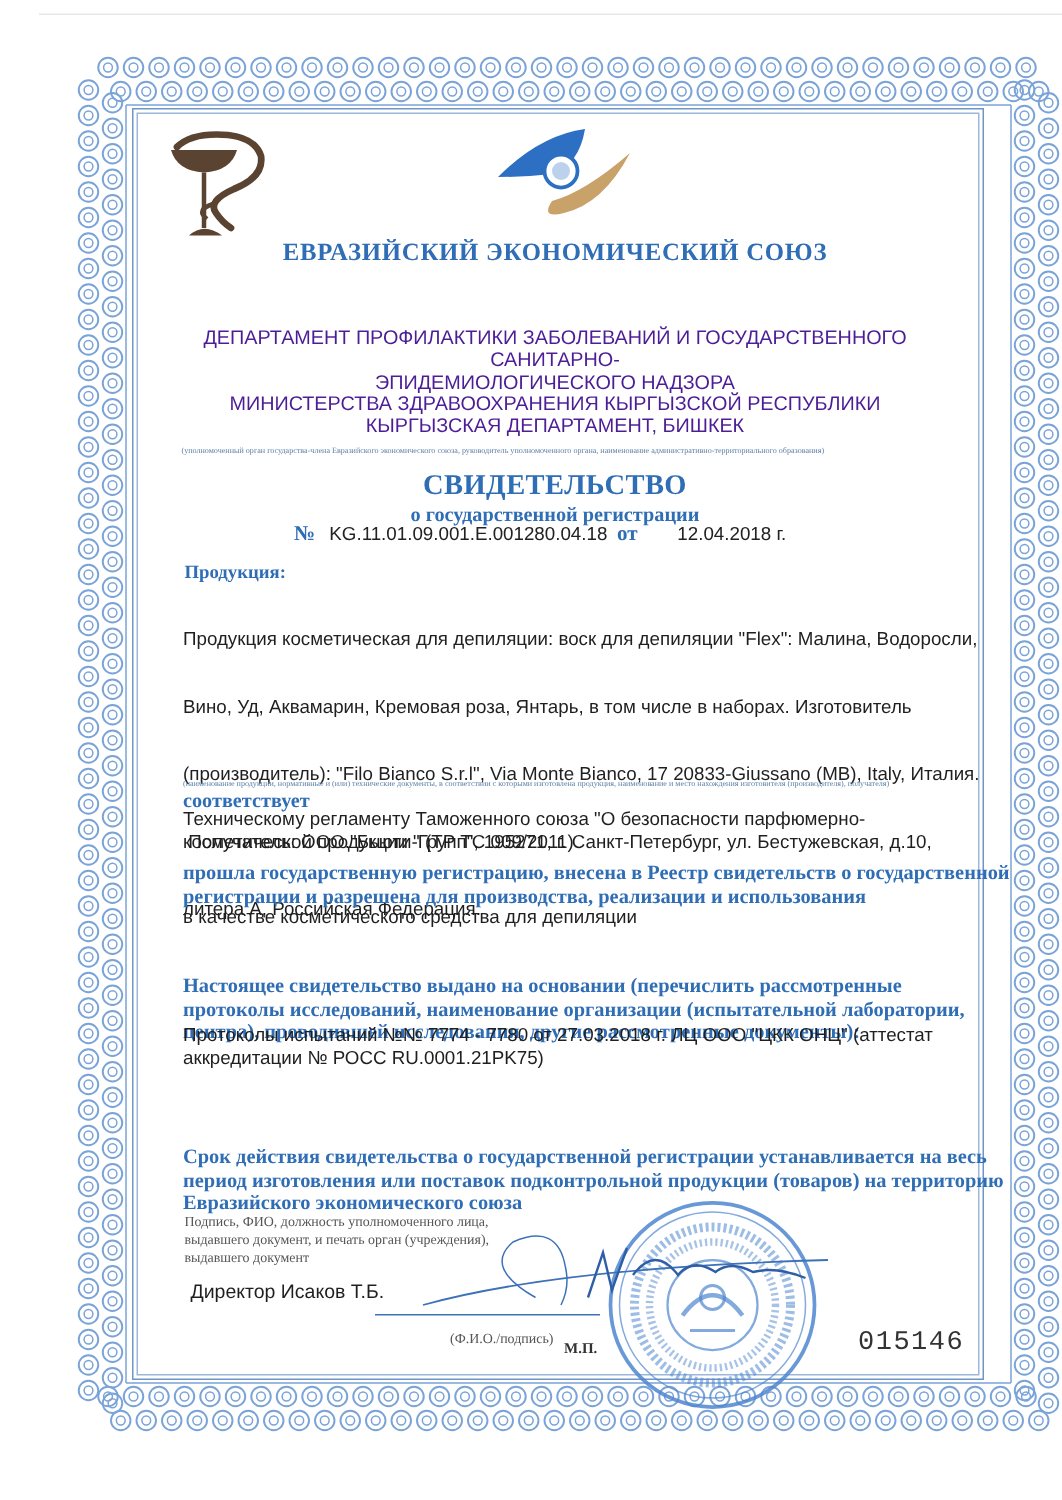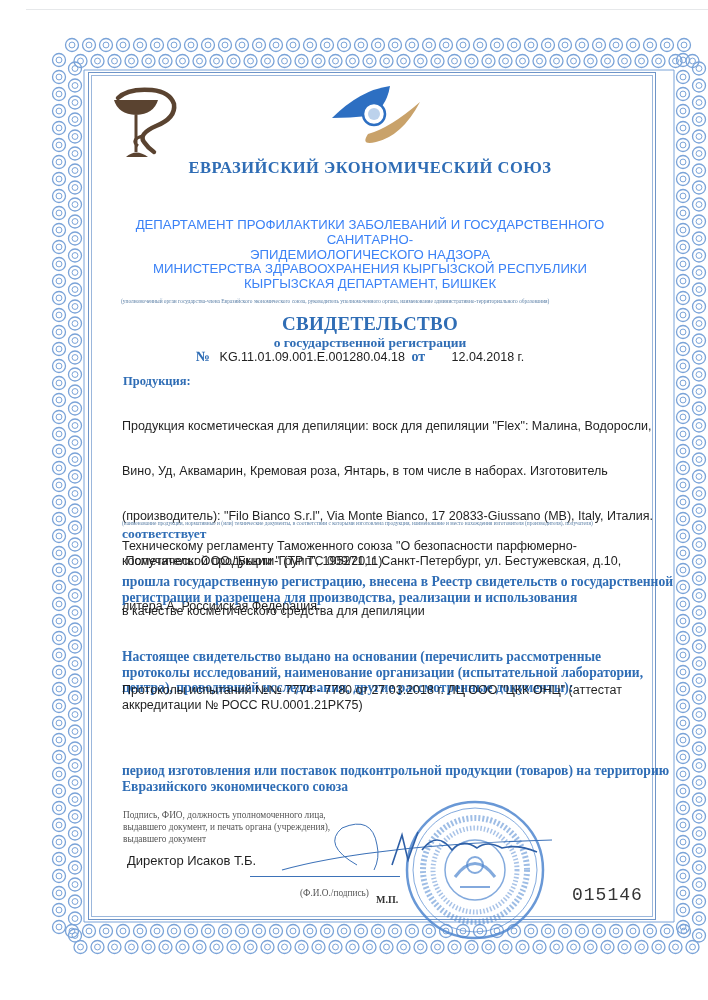--- a/index.html
+++ b/index.html
@@ -19,21 +19,21 @@
   }
   .inner-frame2 {
     position: absolute; left: 91px; top: 75px; width: 562px; height: 842px;
     border: 1px solid #9bb7dc; box-sizing: border-box;
   }
   .serif { font-family: "Liberation Serif", serif; }
   .blue { color: #2f6db5; }
   .abs { position: absolute; }
   .center { text-align: center; }
   .union-title { left: 120px; width: 500px; top: 158px; font-size: 16.5px; font-weight: bold; letter-spacing: 0.5px; }
-  .dept { left: 110px; width: 520px; top: 218px; font-size: 13.2px; line-height: 14.8px; color: #3b82f6; }
+  .dept { left: 110px; width: 520px; top: 218px; font-size: 13.2px; line-height: 14.8px; color: #4c1d95; }
   .caption { font-family: "Liberation Serif", serif; color: #5b7fa6; font-size: 5.4px; white-space: nowrap; }
   .cert-title { left: 120px; width: 500px; top: 313px; font-size: 19px; font-weight: bold; letter-spacing: 0.3px; }
   .cert-sub { left: 120px; width: 500px; top: 335px; font-size: 13.5px; font-weight: bold; }
   .cert-num-row { left: 196px; top: 349px; font-size: 12.5px; color: #222; white-space: nowrap; }
   .cert-num-row .lbl { font-family: "Liberation Serif", serif; color: #2f6db5; font-weight: bold; font-size: 14px; }
   .section-label { font-family: "Liberation Serif", serif; color: #2f6db5; font-weight: bold; font-size: 12.5px; }
   .body-text { font-size: 12.5px; color: #1f1f1f; line-height: 15px; }
   .heading-blue { font-family: "Liberation Serif", serif; color: #2f6db5; font-weight: bold; font-size: 13.6px; line-height: 15.5px; }
   .small-serif { font-family: "Liberation Serif", serif; color: #555; font-size: 9.3px; line-height: 12.2px; }
   .serial { font-family: "Liberation Mono", monospace; font-size: 18px; color: #333; letter-spacing: 1px; }
@@ -832,27 +832,28 @@
   <div>Настоящее свидетельство выдано на основании (перечислить рассмотренные</div>
   <div>протоколы исследований, наименование организации (испытательной лаборатории,</div>
   <div>центра), проводившей исследования, другие рассмотренные документы):</div>
 </div>
 <div class="abs body-text" style="left:122px; top:683px;">
   <div>Протоколы испытаний №№ 7774 - 7780 от 27.03.2018 г. ЛЦ ООО "ЦКК ОНЦ" (аттестат</div>
   <div>аккредитации № РОСС RU.0001.21PK75)</div>
 </div>
 
 <div class="abs heading-blue" style="left:122px; top:763px;">
+  <div>Срок действия свидетельства о государственной регистрации устанавливается на весь</div>
   <div>период изготовления или поставок подконтрольной продукции (товаров) на территорию</div>
   <div>Евразийского экономического союза</div>
 </div>
 
 <div class="abs small-serif" style="left:123px; top:809px;">
   <div>Подпись, ФИО, должность уполномоченного лица,</div>
-  <div>выдавшего документ, и печать органа (учреждения),</div>
+  <div>выдавшего документ, и печать орган (учреждения),</div>
   <div>выдавшего документ</div>
 </div>
 
 <svg class="stamp" viewBox="0 0 150 150">
   <circle cx="75" cy="75" r="68" fill="none" stroke="#4f86cf" stroke-width="2.5" opacity="0.85"></circle>
   <circle cx="75" cy="75" r="62" fill="none" stroke="#4f86cf" stroke-width="1" opacity="0.7"></circle>
   <circle cx="75" cy="75" r="52" fill="none" stroke="#4f86cf" stroke-width="6" stroke-dasharray="2 2" opacity="0.55"></circle>
   <circle cx="75" cy="75" r="42" fill="none" stroke="#4f86cf" stroke-width="5" stroke-dasharray="1.5 2" opacity="0.5"></circle>
   <circle cx="75" cy="75" r="30" fill="none" stroke="#4f86cf" stroke-width="1.5" opacity="0.7"></circle>
   <path d="M55 82 Q75 55 95 82" fill="none" stroke="#4f86cf" stroke-width="3" opacity="0.7"></path>

